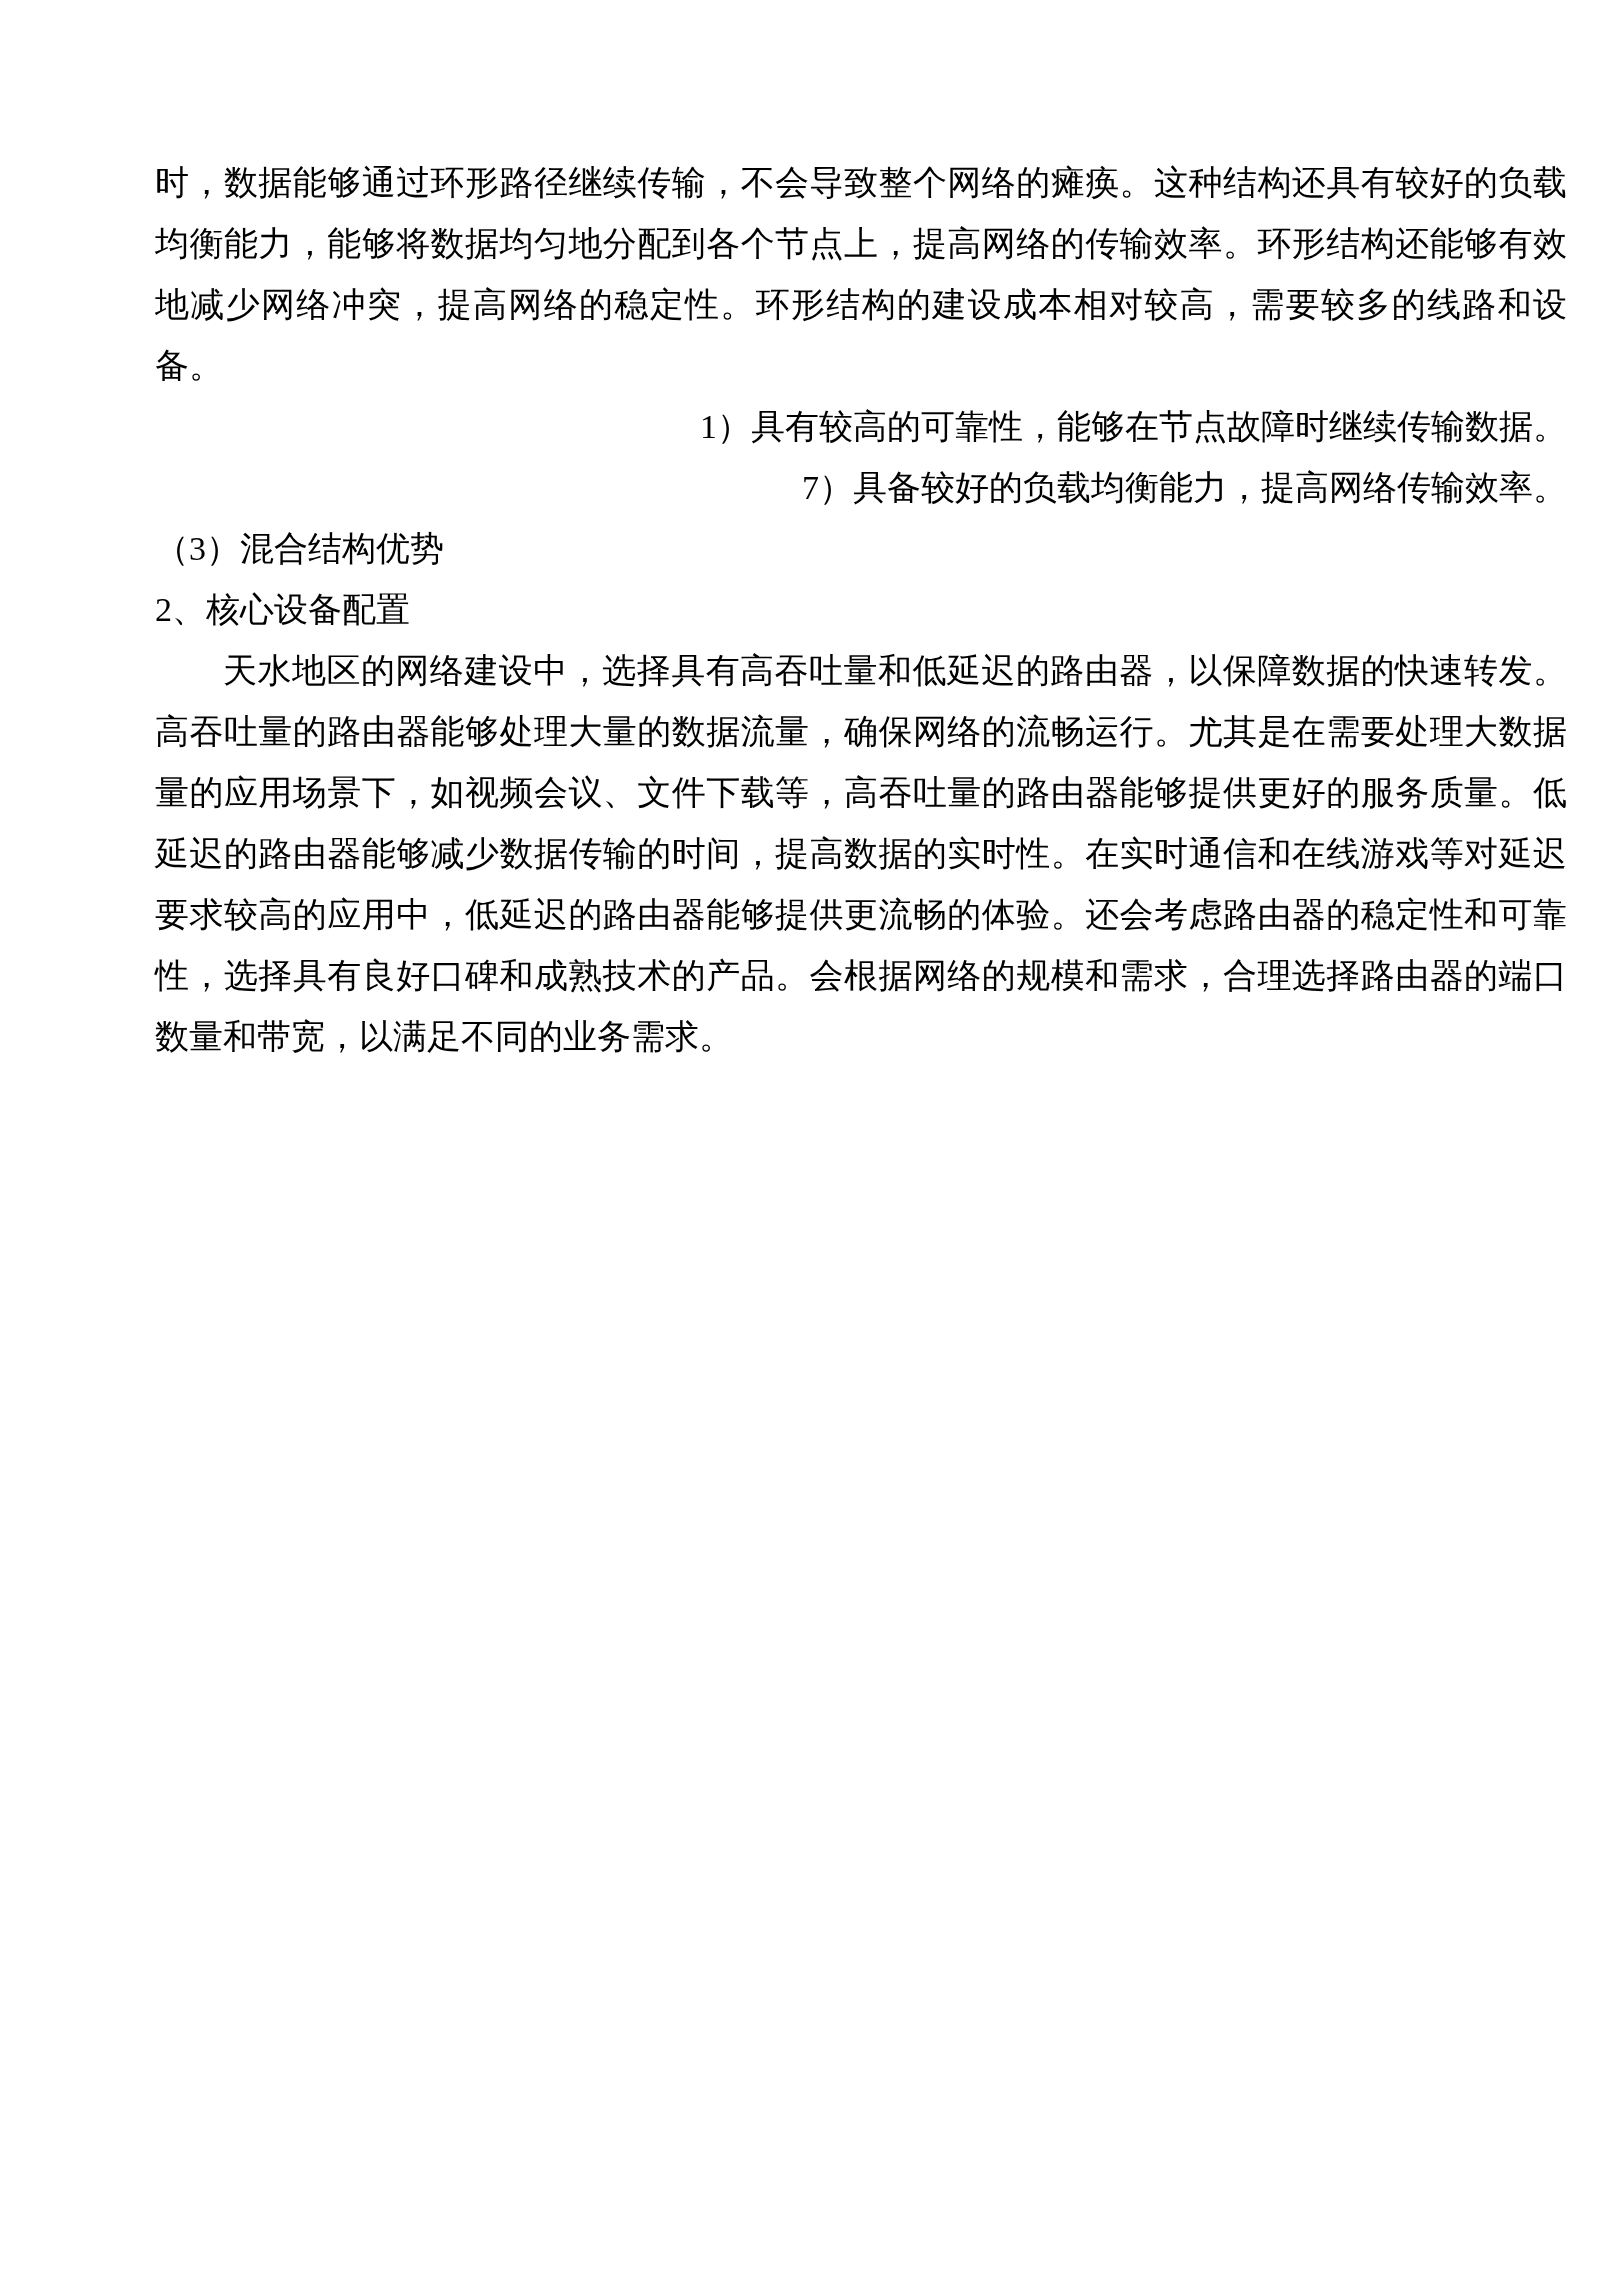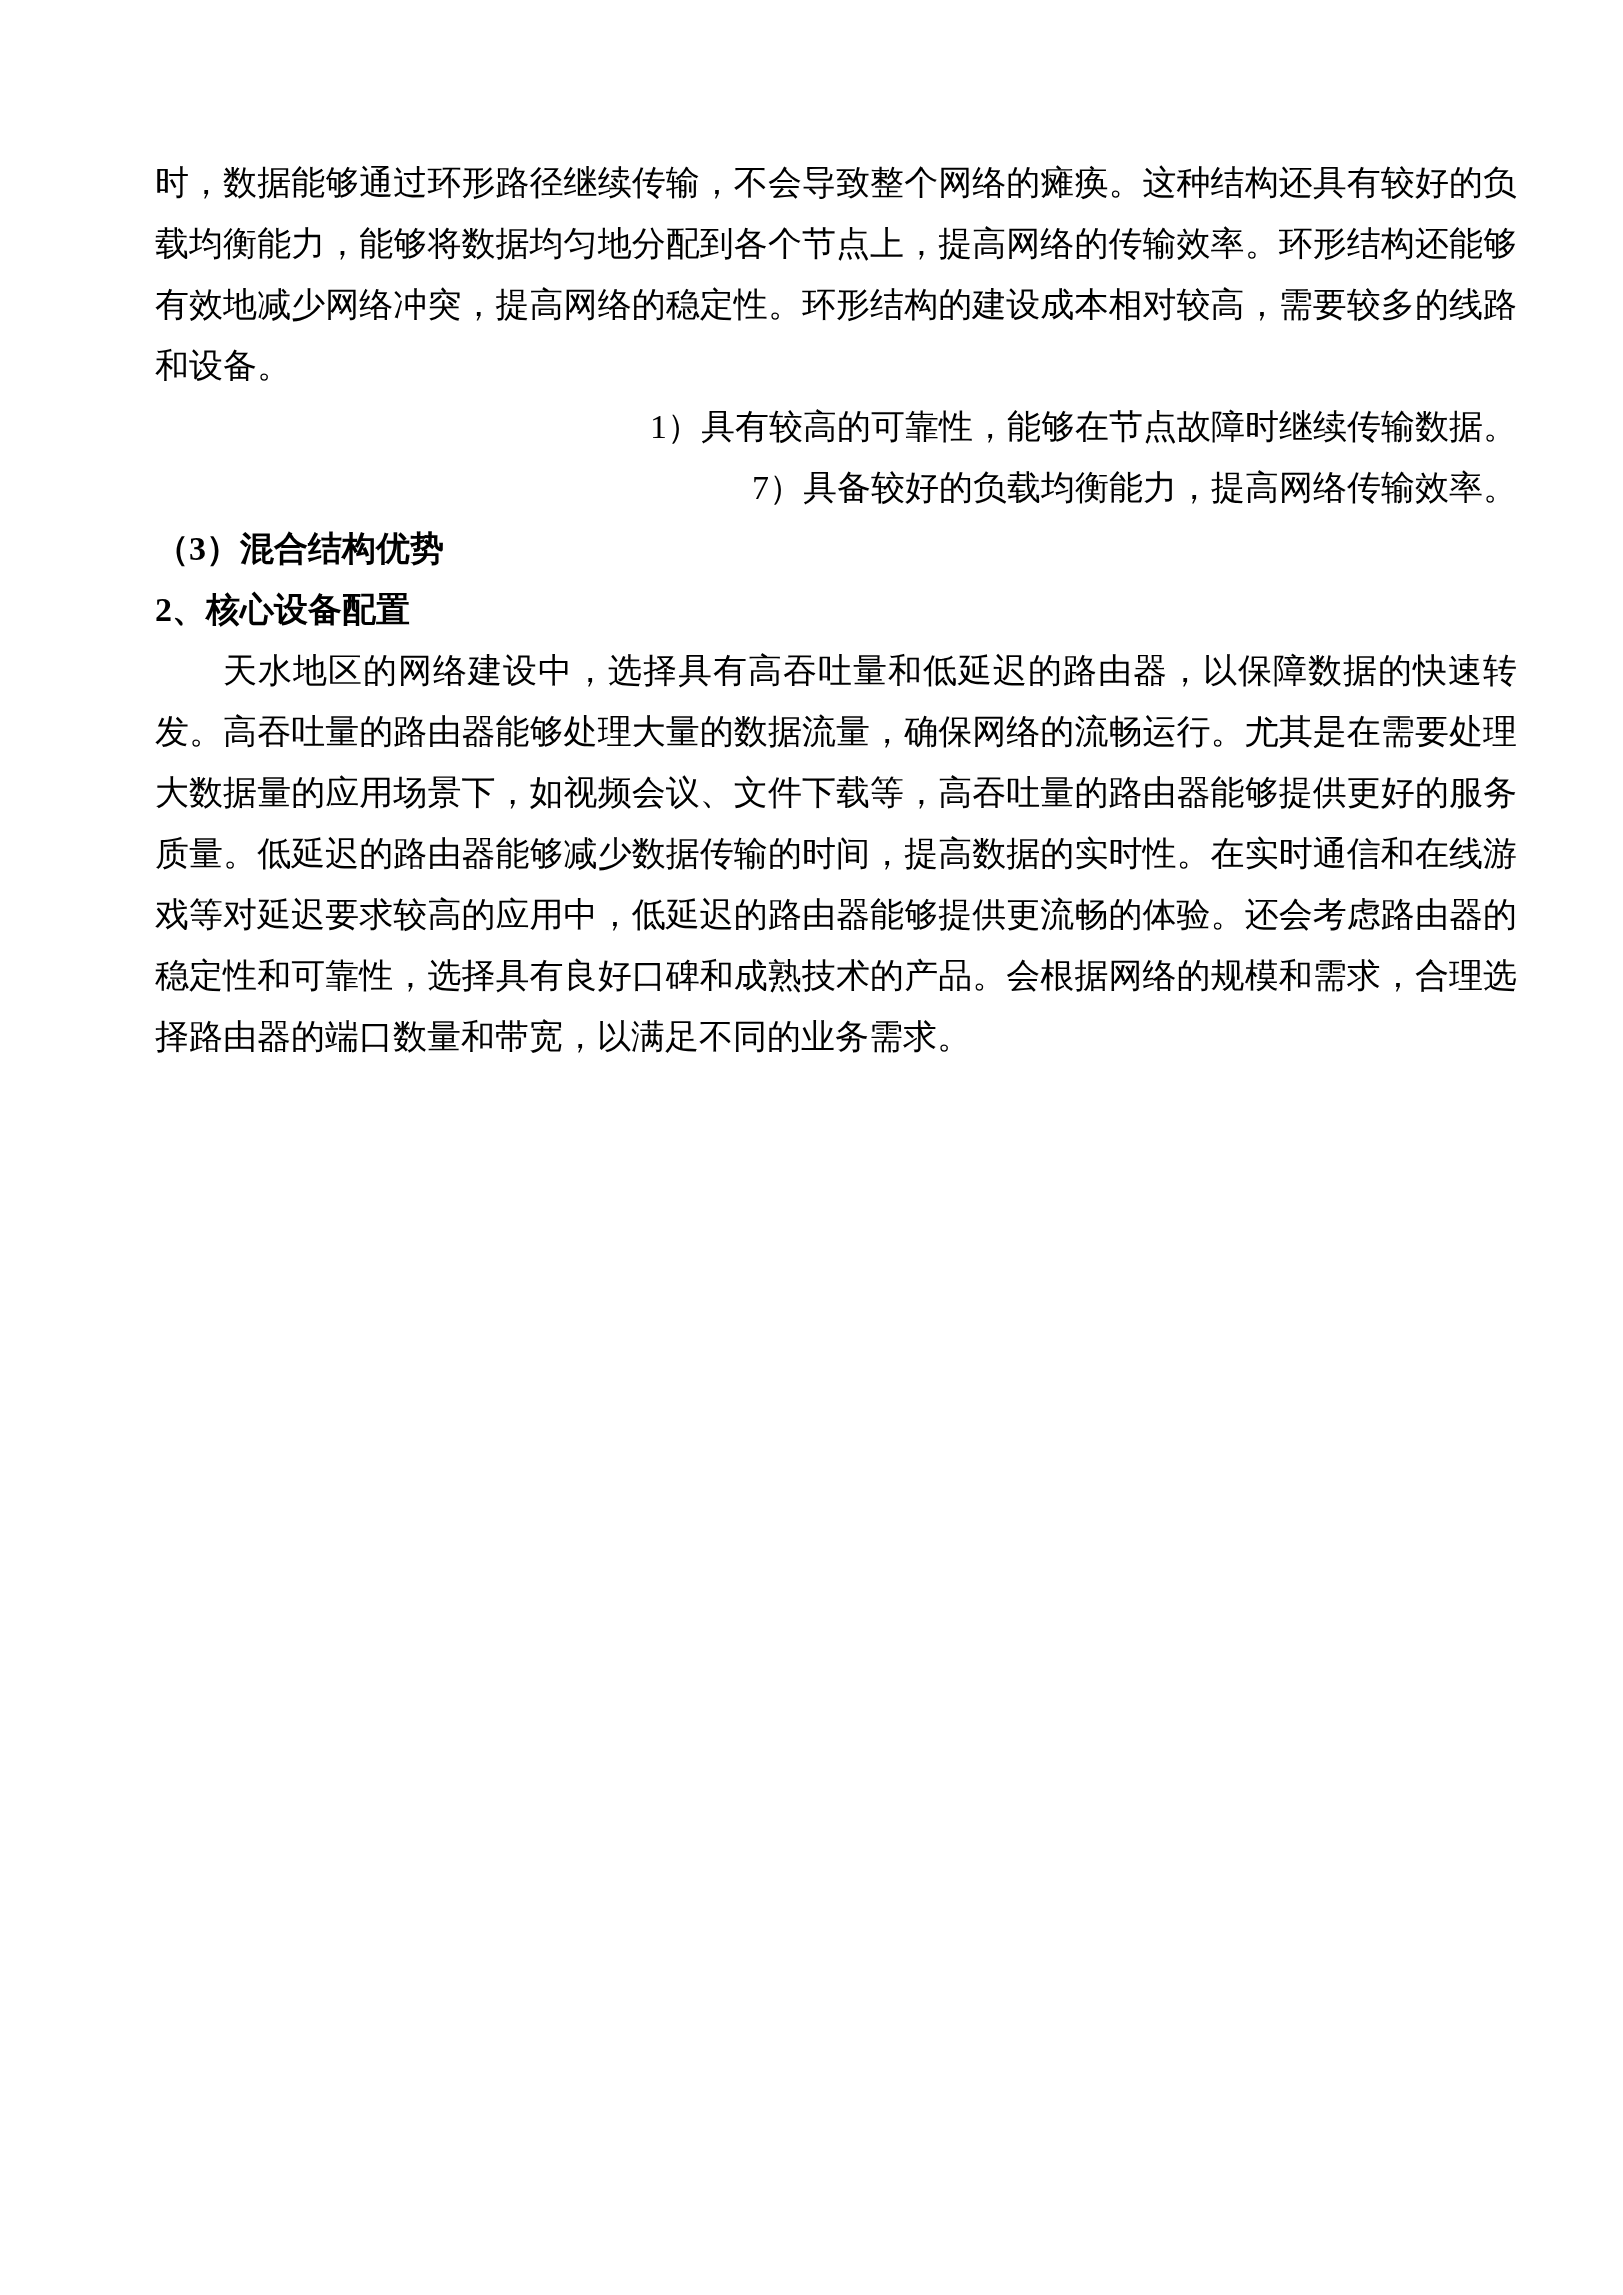--- a/index.html
+++ b/index.html
@@ -6,21 +6,21 @@
     margin: 0;
     padding: 0;
     background: #ffffff;
   }
   .page {
     position: relative;
     width: 1623px;
     height: 2003px;
     background: #ffffff;
     box-sizing: border-box;
-    padding: 152px 106px 0 155px;
+    padding: 152px 56px 0 155px;
     font-family: "Liberation Serif", "DejaVu Serif", serif;
     font-size: 34px;
     line-height: 61px;
     color: #000000;
     overflow: hidden;
   }
   .block {
     margin: 0;
     text-align: justify;
   }
@@ -28,21 +28,21 @@
     text-indent: 2em;
   }
   .para-cont {
     text-indent: 0;
   }
   .list-item {
     text-indent: 2em;
     text-align: right;
   }
   .heading {
-    font-weight: bold;
+    font-weight: normal;
     text-align: left;
     text-indent: 0;
   }
 </style>
 </head>
 <body>
 
 <div class="page">
 
   <p class="block para-cont">时，数据能够通过环形路径继续传输，不会导致整个网络的瘫痪。这种结构还具有较好的负载均衡能力，能够将数据均匀地分配到各个节点上，提高网络的传输效率。环形结构还能够有效地减少网络冲突，提高网络的稳定性。环形结构的建设成本相对较高，需要较多的线路和设备。</p>

